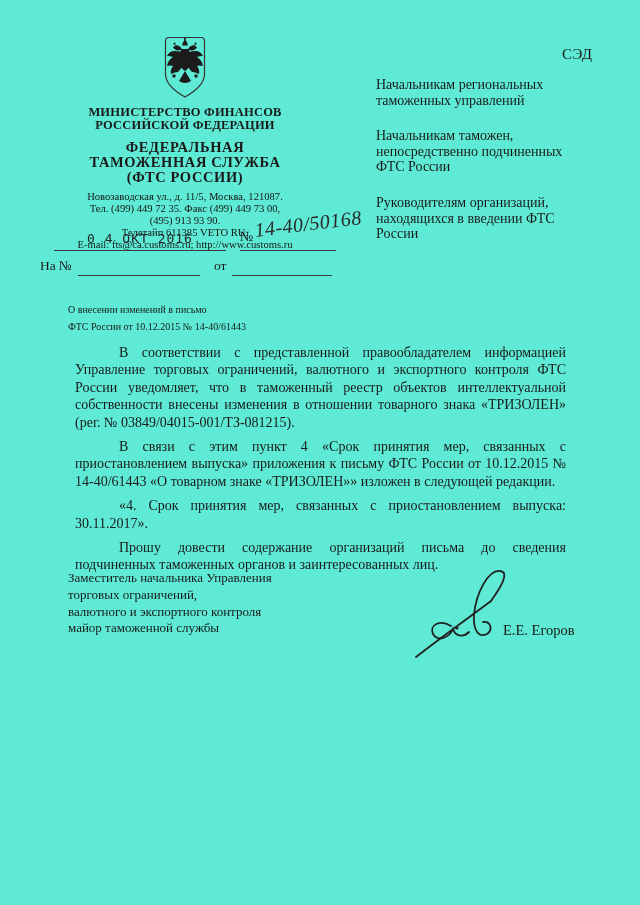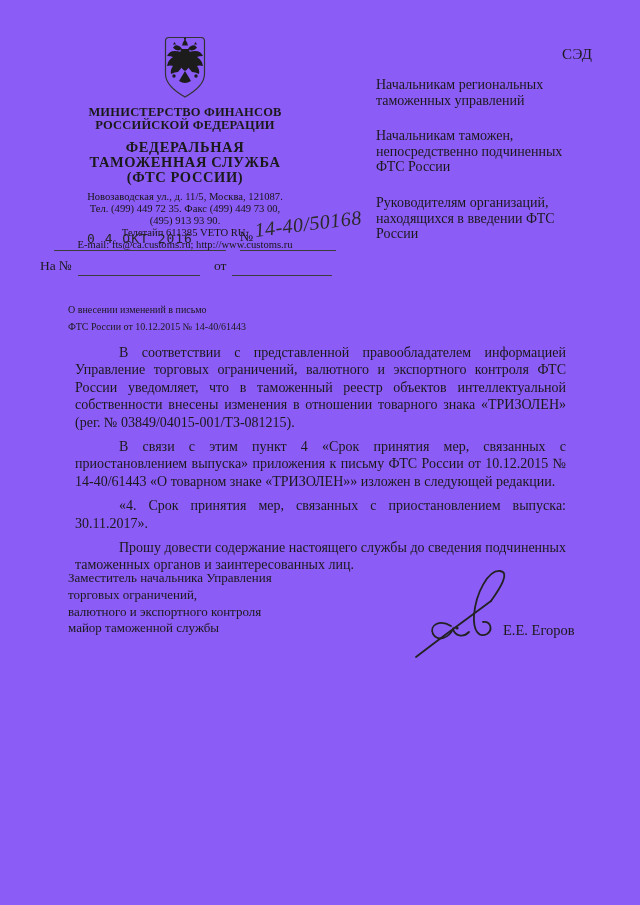--- a/index.html
+++ b/index.html
@@ -1,17 +1,17 @@
 <!DOCTYPE html>
 <html><head>
 <meta charset="utf-8">
 <style>
   html,body{margin:0;padding:0;background:#e8e8e8;}
   .page{
-    position:relative;width:640px;height:905px;background:#8b5cf6;
+    position:relative;width:640px;height:905px;background:#5eead4;
     font-family:"Liberation Serif", serif;color:#1a1a1a;overflow:hidden;
     margin:0 auto;
   }
   .ml{white-space:pre-line;}
   .sed{position:absolute;top:46px;left:562px;font-size:15px;letter-spacing:0.5px;}
   .header-left{position:absolute;top:36px;left:40px;width:290px;text-align:center;}
   .emblem{display:block;margin:0 auto;}
   .ministry{font-weight:bold;font-size:12.5px;line-height:12.5px;margin-top:6px;letter-spacing:0.2px;}
   .service{font-weight:bold;font-size:14.5px;line-height:14.8px;margin-top:9px;letter-spacing:0.6px;}
   .address{font-size:10.6px;line-height:12px;margin-top:7px;color:#161616;}
@@ -107,21 +107,21 @@
 России</div>
   </div>
 
   <div class="subject ml">О внесении изменений в письмо
 ФТС России от 10.12.2015 № 14-40/61443</div>
 
   <div class="body-text">
     <p>В соответствии с представленной правообладателем информацией Управление торговых ограничений, валютного и экспортного контроля ФТС России уведомляет, что в таможенный реестр объектов интеллектуальной собственности внесены изменения в отношении товарного знака «ТРИЗОЛЕН» (рег. № 03849/04015-001/ТЗ-081215).</p>
     <p>В связи с этим пункт 4 «Срок принятия мер, связанных с приостановлением выпуска» приложения к письму ФТС России от 10.12.2015 № 14-40/61443 «О товарном знаке «ТРИЗОЛЕН»» изложен в следующей редакции.</p>
     <p>«4. Срок принятия мер, связанных с приостановлением выпуска: 30.11.2017».</p>
-    <p>Прошу довести содержание настоящего службы до сведения подчиненных таможенных органов и заинтересованных лиц.</p>
+    <p>Прошу довести содержание организаций письма до сведения подчиненных таможенных органов и заинтересованных лиц.</p>
   </div>
 
   <div class="sig-title ml">Заместитель начальника Управления
 торговых ограничений,
 валютного и экспортного контроля
 майор таможенной службы</div>
 
   <svg class="sig-flourish" width="125" height="95" viewBox="0 0 125 95">
     <g fill="none" stroke="#222" stroke-width="1.8" stroke-linecap="round">
       <path d="M3,89 C30,68 58,48 78,33"></path>

